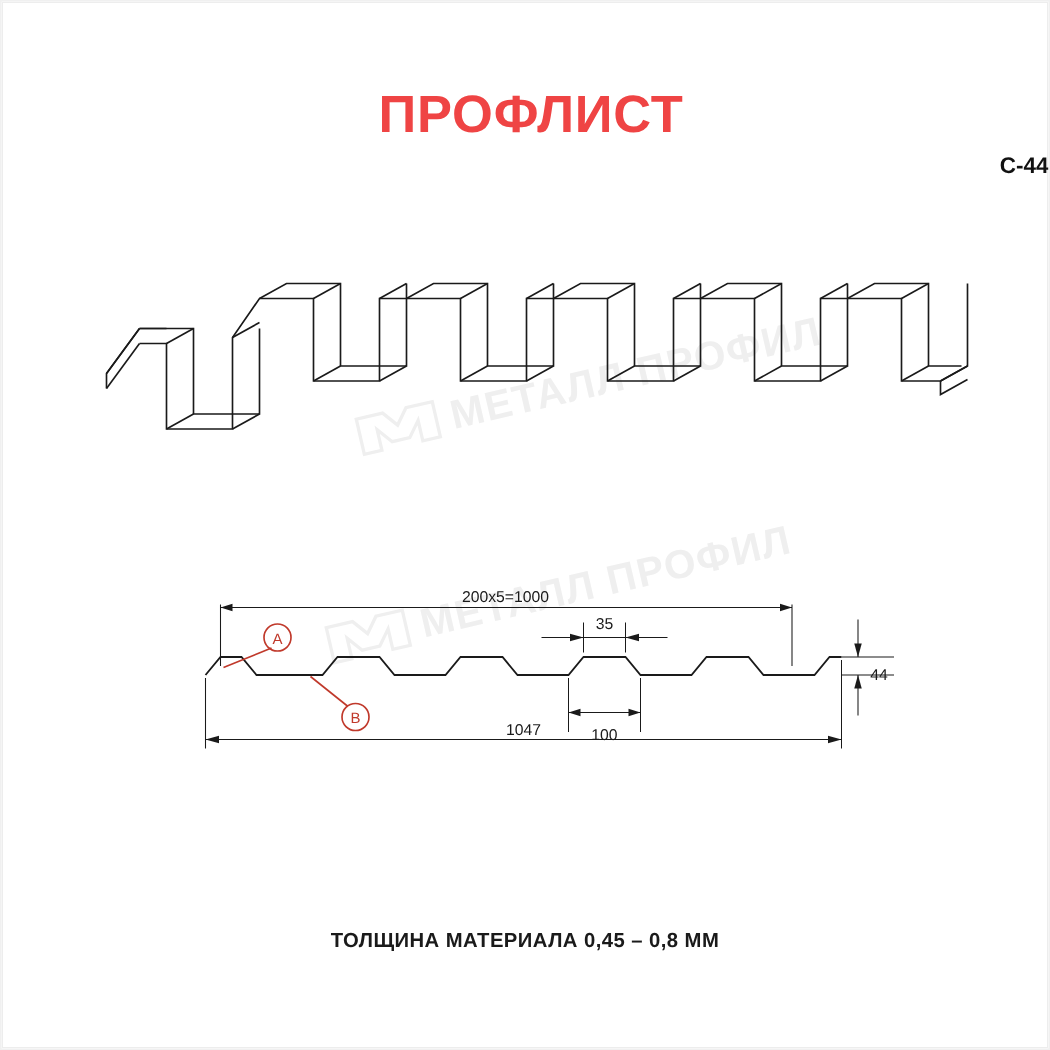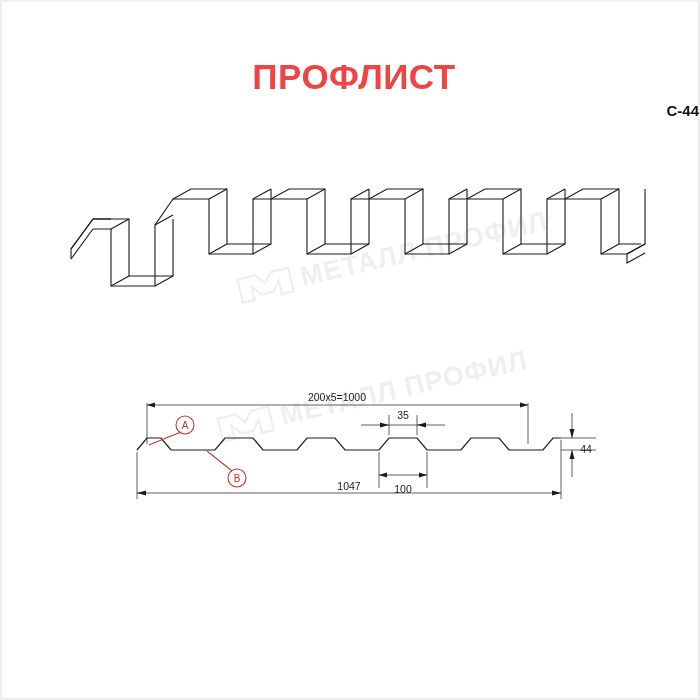--- a/index.html
+++ b/index.html
@@ -232,13 +232,14 @@
     </g>
     <text class="mark-text" x="184" y="428" text-anchor="middle">A</text>
 
     <g fill="none" stroke="#c0392b" stroke-width="1.1">
       <circle cx="236" cy="477" r="9"></circle>
       <path d="M231 470 L206 450"></path>
     </g>
     <text class="mark-text" x="236" y="481" text-anchor="middle">B</text>
   </svg>
 
+  <div id="footnote">ТОЛЩИНА МАТЕРИАЛА 0,45 – 0,8 ММ</div>
 </div>
 
 </body></html>

